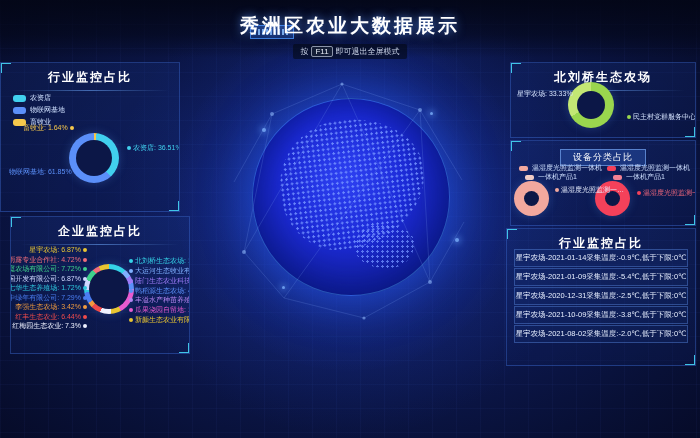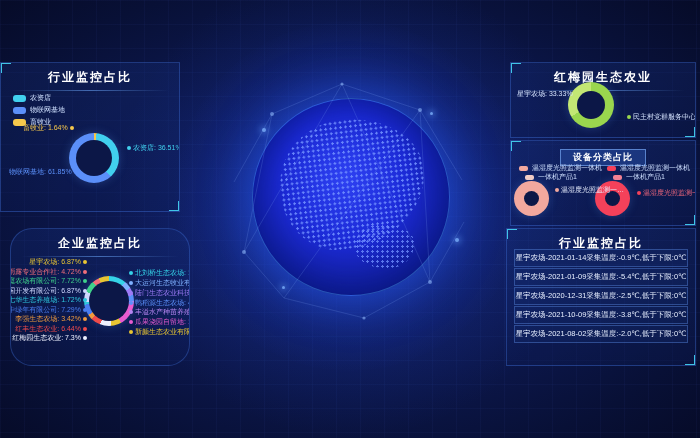--- a/index.html
+++ b/index.html
@@ -43,21 +43,21 @@
   .panel-title{text-align:center;font-size:12px;font-weight:700;color:#fff;padding-top:6px;letter-spacing:2px;}
   .tline{height:1px;margin:4px 10px 0;background:linear-gradient(90deg,transparent,rgba(110,170,255,.55),transparent);}
   .lg{position:absolute;display:flex;align-items:center;gap:4px;font-size:7px;color:#cfe0ff;white-space:nowrap;}
   .sw{width:13px;height:7px;border-radius:3px;flex:none;}
   .sw.small{width:9px;height:5px;border-radius:2px;}
   .donut{position:absolute;border-radius:50%;box-shadow:0 0 10px rgba(90,160,255,.25);}
   .donut .hole{position:absolute;border-radius:50%;background:#0c1747;}
   .lab{position:absolute;display:flex;align-items:center;gap:2px;font-size:7px;white-space:nowrap;color:#d6e4ff;}
   .lab .dot{width:4px;height:4px;border-radius:50%;flex:none;}
   .pill-wrap{text-align:center;padding-top:5px;}
-  .pill{display:inline-block;font-size:9px;font-weight:700;color:#fff;letter-spacing:1px;border:1px solid rgba(130,180,255,.6);background:rgba(40,80,170,.5);padding:1px 12px;}
+  .pill{display:inline-block;font-size:9px;font-weight:400;color:#fff;letter-spacing:1px;border:1px solid rgba(130,180,255,.6);background:rgba(40,80,170,.5);padding:1px 12px;}
   .alarm-row{position:absolute;left:7px;right:7px;height:16px;line-height:16px;text-align:center;font-size:7.5px;color:#e6eeff;
     border:1px solid rgba(95,145,235,.4);background:rgba(22,48,115,.28);white-space:nowrap;overflow:hidden;}
 </style>
 </head>
 <body>
 
 <div id="app">
 
   <div class="glow"></div>
   <div class="globe">
@@ -77,20 +77,33 @@
         <circle cx="216" cy="220" r="2"></circle>
       <circle cx="128" cy="22" r="1.6"></circle>
         <circle cx="150" cy="256" r="1.6"></circle>
     </g>
   </svg>
   <i class="node" style="left:262px;top:128px;width:4px;height:4px;"></i>
   <i class="node" style="left:430px;top:112px;width:3px;height:3px;"></i>
   <i class="node" style="left:455px;top:238px;width:4px;height:4px;"></i>
   <i class="node" style="left:282px;top:286px;width:3px;height:3px;"></i>
 
+  <div class="header">
+    <div class="brand">
+        <i></i>
+      </div>
+    <div class="main-title">秀洲区农业大数据展示</div>
+    <div class="hint">
+      <span class="pillbox">
+        <span>按</span>
+        <span class="key">F11</span>
+        <span>即可退出全屏模式</span>
+      </span>
+    </div>
+  </div>
 
   <div class="panel" style="left:0;top:62px;width:178px;height:148px;">
     <div class="panel-title">行业监控占比</div>
     <div class="tline"></div>
     <div class="lg" style="left:12px;top:30px;">
       <i class="sw" style="background: rgb(65, 208, 238);"></i>
       <span>农资店</span>
     </div>
     <div class="lg" style="left:12px;top:42px;">
       <i class="sw" style="background: rgb(91, 143, 249);"></i>
@@ -110,21 +123,21 @@
     <div class="lab" style="left:126px;top:80px;">
       <i class="dot" style="background: rgb(65, 208, 238);"></i>
       <span style="color: rgb(65, 208, 238);">农资店: 36.51%</span>
     </div>
     <div class="lab" style="left:8px;top:104px;">
       <span style="color: rgb(91, 143, 249);">物联网基地: 61.85%</span>
       <i class="dot" style="background: rgb(91, 143, 249);"></i>
     </div>
   </div>
 
-  <div class="panel" style="left:10px;top:228px;width:178px;height:136px;border-radius:22px;">
+  <div class="panel" style="left:10px;top:216px;width:178px;height:136px;">
     <div class="panel-title">企业监控占比</div>
     <div class="tline"></div>
     <div class="donut" style="left: 73px; top: 47px; width: 50px; height: 50px; background: conic-gradient(rgb(53, 211, 232) 0deg, rgb(53, 211, 232) 40.844deg, rgb(127, 176, 255) 40.844deg, rgb(127, 176, 255) 58.5102deg, rgb(157, 123, 247) 58.5102deg, rgb(157, 123, 247) 75.8229deg, rgb(91, 143, 249) 75.8229deg, rgb(91, 143, 249) 90.9805deg, rgb(181, 133, 240) 90.9805deg, rgb(181, 133, 240) 97.6936deg, rgb(232, 91, 208) 97.6936deg, rgb(232, 91, 208) 150.763deg, rgb(232, 197, 50) 150.763deg, rgb(232, 197, 50) 175.036deg, rgb(238, 241, 255) 175.036deg, rgb(238, 241, 255) 200.828deg, rgb(239, 75, 75) 200.828deg, rgb(239, 75, 75) 223.582deg, rgb(240, 154, 62) 223.582deg, rgb(240, 154, 62) 235.666deg, rgb(74, 125, 240) 235.666deg, rgb(74, 125, 240) 261.423deg, rgb(46, 199, 221) 261.423deg, rgb(46, 199, 221) 267.5deg, rgb(207, 216, 255) 267.5deg, rgb(207, 216, 255) 291.773deg, rgb(63, 209, 139) 291.773deg, rgb(63, 209, 139) 319.05deg, rgb(240, 110, 122) 319.05deg, rgb(240, 110, 122) 335.727deg, rgb(232, 197, 50) 335.727deg, rgb(232, 197, 50) 360deg);">
       <i class="hole" style="inset:5px;"></i>
     </div>
     <div class="lab" style="right:102px;top:28px;">
         <span style="color: rgb(232, 197, 50);">星宇农场: 6.87%</span>
         <i class="dot" style="background: rgb(232, 197, 50);"></i>
       </div>
     <div class="lab" style="right:102px;top:38px;">
@@ -183,21 +196,21 @@
         <i class="dot" style="background: rgb(232, 91, 208);"></i>
         <span style="color: rgb(232, 91, 208);">瓜果浇园自留地: 15.02%</span>
       </div>
     <div class="lab" style="left:118px;top:98px;">
         <i class="dot" style="background: rgb(232, 197, 50);"></i>
         <span style="color: rgb(232, 197, 50);">新颜生态农业有限公司: 6.87%</span>
       </div>
   </div>
 
   <div class="panel" style="left:510px;top:62px;width:184px;height:74px;">
-    <div class="panel-title">红梅园生态农业</div>
+    <div class="panel-title">北刘桥生态农场</div>
     <div class="tline"></div>
     <div class="donut" style="left: 57px; top: 19px; width: 46px; height: 46px; background: conic-gradient(rgb(154, 214, 78) 0deg, rgb(154, 214, 78) 240.012deg, rgb(195, 231, 116) 240.012deg, rgb(195, 231, 116) 360deg);">
       <i class="hole" style="inset:9px;"></i>
     </div>
     <div class="lab" style="left:6px;top:26px;">
       <span style="color: rgb(214, 228, 255);">星宇农场: 33.33%</span>
       <i class="dot" style="background: rgb(195, 231, 116);"></i>
     </div>
     <div class="lab" style="left:116px;top:49px;">
       <i class="dot" style="background: rgb(154, 214, 78);"></i>

